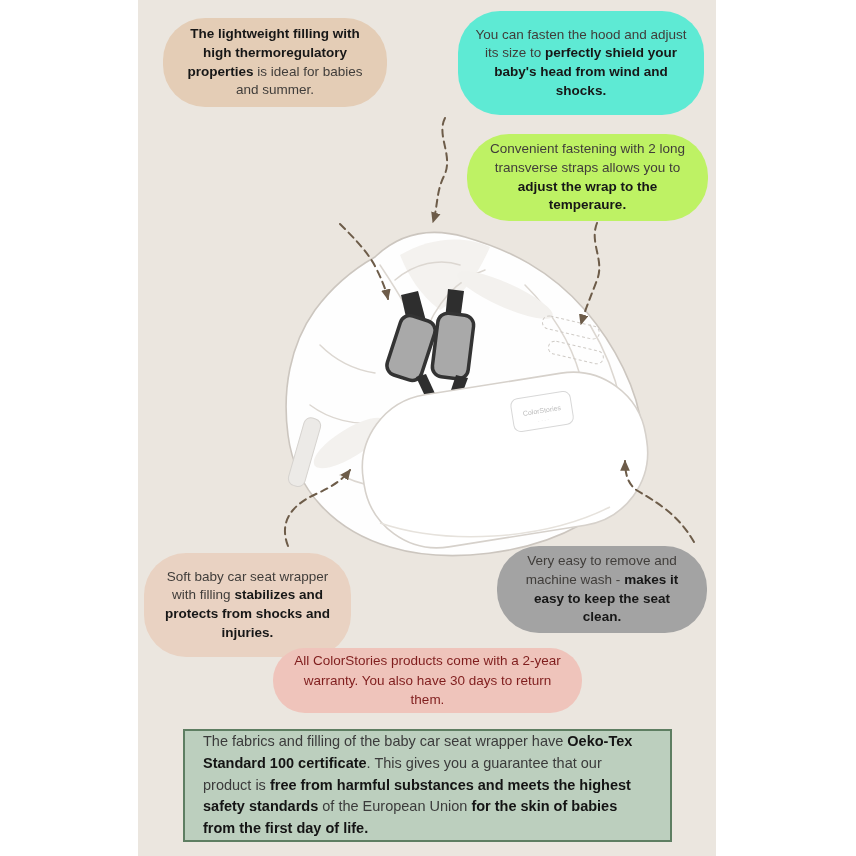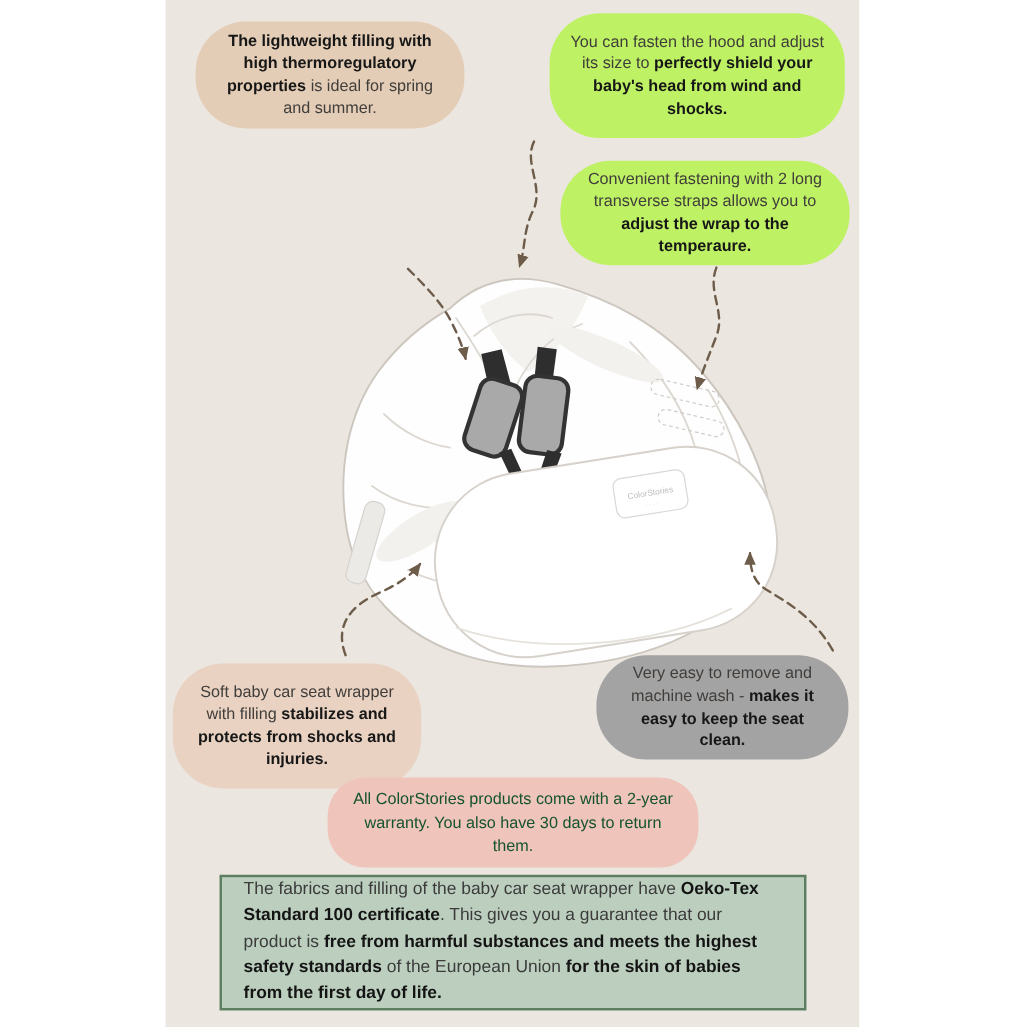--- a/index.html
+++ b/index.html
@@ -22,22 +22,22 @@
   .bubble b{color:#171717;font-weight:700;}
 
   .b-filling  {left:25px; top:18px;  width:224px;height:89px;}
   .b-hood     {left:320px;top:11px;  width:246px;height:104px;}
   .b-belt     {left:12px; top:143px; width:247px;height:77px;}
   .b-straps   {left:329px;top:134px; width:241px;height:87px;}
   .b-soft     {left:6px; top:553px; width:207px;height:104px;}
   .b-wash     {left:359px;top:546px; width:210px;height:87px;}
 
   .b-warranty{
-    left:135px;top:648px;width:309px;height:75px;
-    border-radius:32px;font-size:13.5px;line-height:1.45;color:#14532d;
+    left:135px;top:648px;width:309px;height:65px;
+    border-radius:32px;font-size:13.5px;line-height:1.45;color:#7f1d1d;
     padding:8px 14px;
   }
 
   .cert-box{
     position:absolute;left:45px;top:729px;width:489px;height:113px;
     box-sizing:border-box;border:2px solid #701a75;
     display:flex;align-items:center;justify-content:center;
     font-size:14.5px;line-height:1.5;color:#3b3b3b;
     padding:6px 18px;
   }
@@ -111,24 +111,24 @@
       <g fill="none" stroke="#6d5c49" stroke-width="2" stroke-dasharray="7 5" stroke-linecap="round">
         <path d="M307,118 C298,136 316,156 306,176 C298,192 300,206 295,222" marker-end="url(#ah)" style="stroke: rgb(109, 92, 73);"></path>
         <path d="M202,224 C216,238 230,252 238,268 C244,280 248,290 250,299" marker-end="url(#ah)" style="stroke: rgb(109, 92, 73);"></path>
         <path d="M459,223 C451,243 467,260 459,280 C453,296 447,310 443,324" marker-end="url(#ah)" style="stroke: rgb(109, 92, 73);"></path>
         <path d="M150,546 C140,520 156,504 178,494 C196,486 206,478 212,470" marker-end="url(#ah)" style="stroke: rgb(109, 92, 73);"></path>
         <path d="M556,542 C540,514 518,502 500,491 C490,485 487,474 487,461" marker-end="url(#ah)" style="stroke: rgb(109, 92, 73);"></path>
       </g>
     </svg>
 
     <div class="bubble b-filling" style="background-color: rgb(228, 205, 182);">
-        <div><b>The lightweight filling with high thermoregulatory properties</b><span> is ideal for spring and summer.</span></div>
+        <div><b>The lightweight filling with high thermoregulatory properties</b><span> is ideal for babies and summer.</span></div>
       </div>
 
-    <div class="bubble b-hood" style="background-color: #bef264;">
+    <div class="bubble b-hood" style="background-color: #5eead4;">
         <div><span>You can fasten the hood and adjust its size to </span><b>perfectly shield your baby's head from wind and shocks.</b></div>
       </div>
 
 
     <div class="bubble b-straps" style="background-color: #bef264;">
         <div><span>Convenient fastening with 2 long transverse straps allows you to </span><b>adjust the wrap to the temperaure.</b></div>
       </div>
 
     <div class="bubble b-soft" style="background-color: rgb(233, 210, 194);">
         <div><span>Soft baby car seat wrapper with filling </span><b>stabilizes and protects from shocks and injuries.</b></div>

